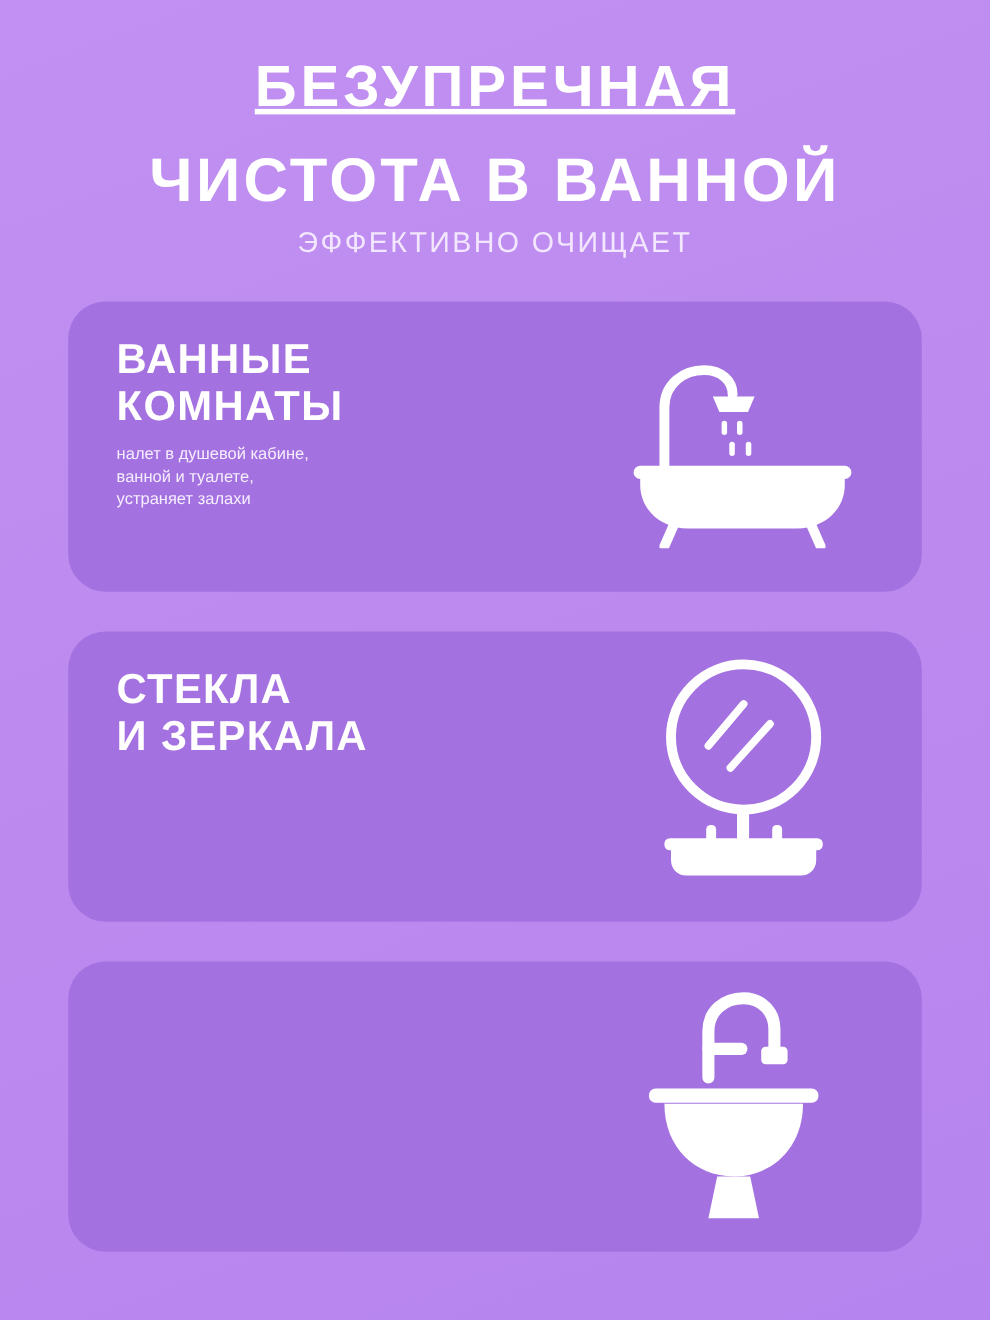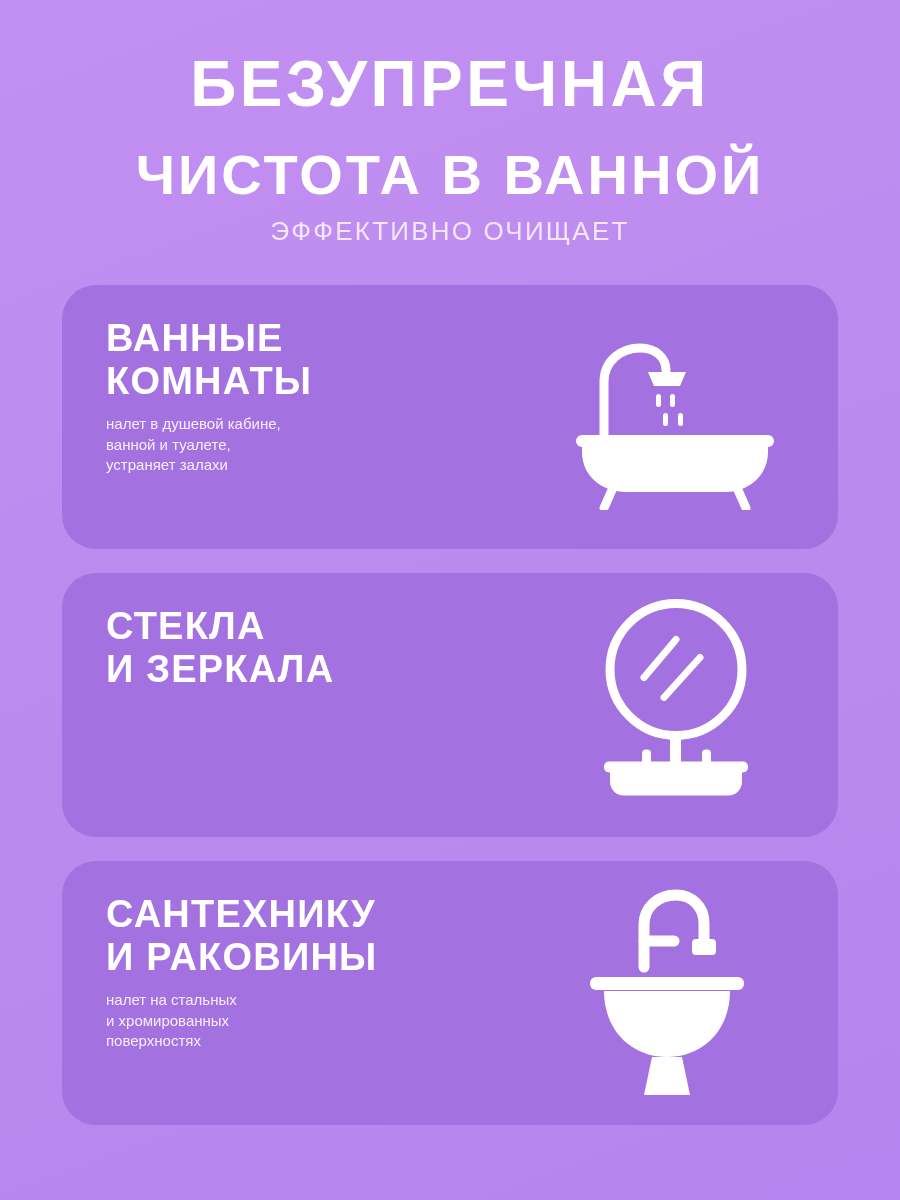--- a/index.html
+++ b/index.html
@@ -26,23 +26,24 @@
   }
   .headline {
     width: 100%;
     text-align: center;
     color: #ffffff;
     font-weight: bold;
     line-height: 1.02;
   }
   .headline .line1 {
     display: block;
-    font-size: 64px;
+    font-size: 53px;
     letter-spacing: 3.5px;
     margin-top: 12px;
+    text-decoration: underline;
   }
   .headline .line2 {
     display: block;
     font-size: 56px;
     letter-spacing: 3.0px;
     margin-top: 29px;
   }
   .subhead {
     display: block;
     text-align: center;
@@ -50,21 +51,21 @@
     font-size: 26px;
     letter-spacing: 2.2px;
     margin-top: 13px;
     font-weight: normal;
   }
   .cards {
     width: 100%;
     margin-top: 38px;
     display: flex;
     flex-direction: column;
-    gap: 24px;
+    gap: 36px;
   }
   .card {
     position: relative;
     background: #a472e0;
     border-radius: 34px;
     height: 264px;
     box-sizing: border-box;
     padding: 32px 36px 26px 44px;
     overflow: hidden;
   }
@@ -161,27 +162,20 @@
           <path d="M14 172 H146 V186 C146 194 140 200 132 200 H28 C20 200 14 194 14 186 Z" fill="#ffffff"></path>
           <rect x="8" y="166" width="144" height="11" rx="5" fill="#ffffff"></rect>
 
           <rect x="46" y="154" width="9" height="16" rx="4" fill="#ffffff"></rect>
           <rect x="106" y="154" width="9" height="16" rx="4" fill="#ffffff"></rect>
         </svg>
       </div>
     </div>
 
     <div class="card card-3">
-      <div class="card-text">
-        <div class="card-title">САНТЕХНИКУ
-И РАКОВИНЫ</div>
-        <div class="card-desc">налет на стальных
-и хромированных
-поверхностях</div>
-      </div>
       <div class="card-icon">
         <svg width="170" height="220" viewBox="0 0 170 220" fill="none" xmlns="http://www.w3.org/2000/svg">
 
           <path d="M62 86 V44 C62 26 76 14 94 14 C110 14 122 26 122 42 V60" stroke="#ffffff" stroke-width="11" stroke-linecap="round" fill="none"></path>
           <path d="M62 60 H92" stroke="#ffffff" stroke-width="11" stroke-linecap="round"></path>
           <rect x="110" y="58" width="24" height="16" rx="4" fill="#ffffff"></rect>
 
           <rect x="8" y="96" width="154" height="13" rx="6" fill="#ffffff"></rect>
 
           <path d="M22 110 H148 C148 150 120 176 85 176 C50 176 22 150 22 110 Z" fill="#ffffff"></path>

